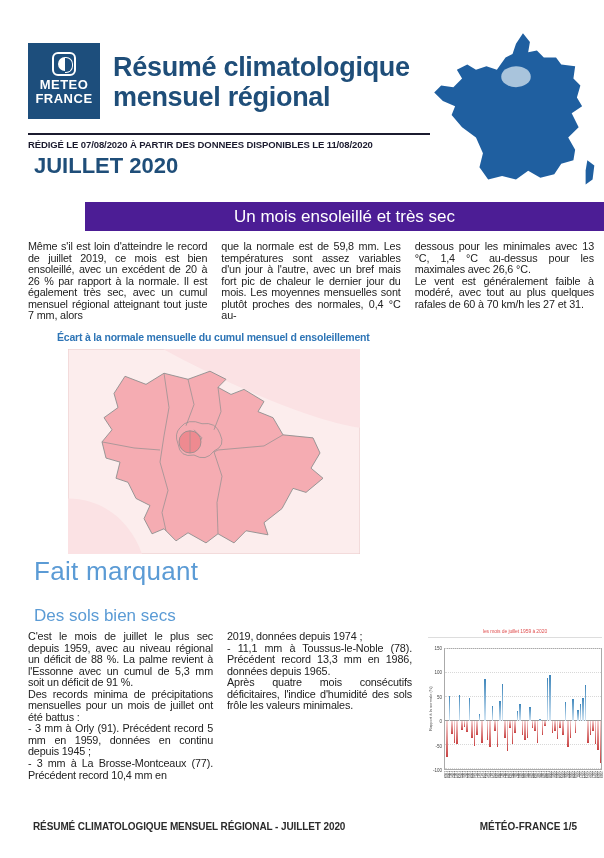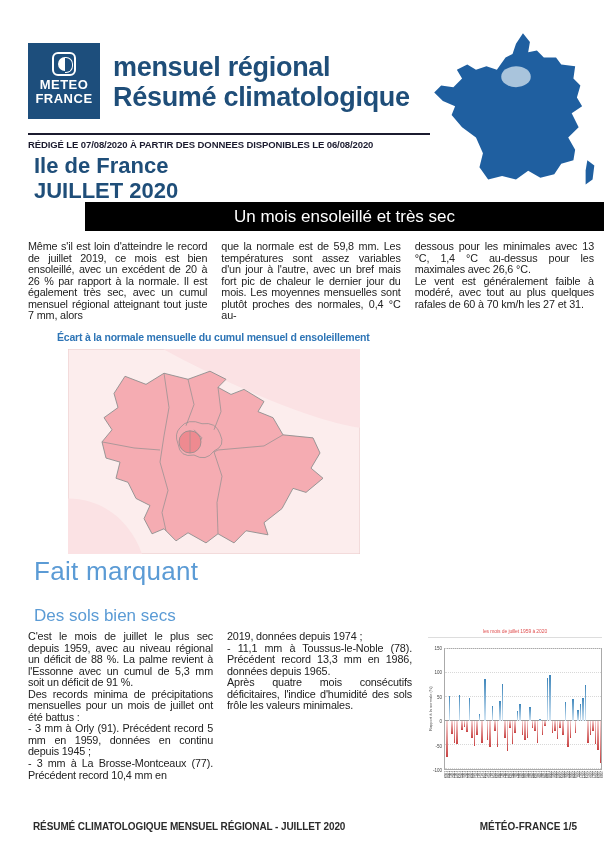--- a/index.html
+++ b/index.html
@@ -12,21 +12,21 @@
   .logo-icon::before { content:""; position:absolute; left:4px; top:3px; width:7px; height:14px; background:#fff; border-radius:7px 0 0 7px; }
   .logo-icon::after { content:""; position:absolute; left:11px; top:3px; width:7px; height:14px; border:1px solid #fff; border-left:none; border-radius:0 7px 7px 0; }
   .logo-text { font-weight:bold; font-size:13px; line-height:1.1; letter-spacing:.5px; }
   .main-title { position:absolute; left:113px; top:52px; font-size:27px; font-weight:bold; color:#1f4e79; line-height:1.12; letter-spacing:-.3px; }
   .header-rule { position:absolute; left:28px; top:133px; width:402px; height:2px; background:#1b1b2f; }
   .redige { position:absolute; left:28px; top:139px; font-size:9.5px; font-weight:bold; color:#1b1b2f; letter-spacing:-.1px; }
   .france-map { position:absolute; left:428px; top:28px; width:176px; height:174px; }
 
   .region-title { position:absolute; left:34px; top:153px; font-size:22px; font-weight:bold; color:#1f4e79; line-height:1.15; }
 
-  .banner { position:absolute; left:85px; top:202px; width:519px; height:29px; background:#000000; color:#fff; font-size:17px; text-align:center; line-height:29px; }
+  .banner { position:absolute; left:85px; top:202px; width:519px; height:29px; background:#4c1d95; color:#fff; font-size:17px; text-align:center; line-height:29px; }
 
   
   .intro { position:absolute; left:28px; top:241px; width:566px; display:grid; grid-template-columns:1fr 1fr 1fr; column-gap:14px; }
   .body-text { font-size:10.8px; line-height:1.07; color:#222; text-align:justify; white-space:pre-line; letter-spacing:-.15px; }
 
   .map-caption { position:absolute; left:57px; top:331px; font-size:10.5px; font-weight:bold; color:#2e75b6; letter-spacing:-.2px; }
   .idf-map { position:absolute; left:68px; top:349px; width:292px; height:205px; }
 
   
   .fm-title { position:absolute; left:34px; top:556px; font-size:26px; color:#5b9bd5; letter-spacing:.3px; }
@@ -60,35 +60,34 @@
 
 <div class="page">
 
   <div class="logo">
     <div class="logo-icon"></div>
     <div class="logo-text">METEO</div>
     <div class="logo-text">FRANCE</div>
   </div>
 
   <div class="main-title">
+    <div>Résumé climatologique</div>
     <div>mensuel régional</div>
-    <div>Résumé climatologique</div>
   </div>
 
   <svg class="france-map" viewBox="0 0 100 100" preserveAspectRatio="xMidYMid meet">
     <path fill="#1f5fa0" d="M54 3 L58 8 57 14 62 13 66 17 73 17 76 21 84 22 83 29 87 33 85 40 88 45 82 49 86 57 80 63 84 70 83 76 76 78 72 84 64 86 57 82 50 87 42 85 34 87 29 80 31 72 27 63 19 57 13 50 15 45 8 42 3 37 7 33 14 34 19 29 16 24 22 21 27 24 33 22 39 24 44 17 48 15 50 9 Z"></path>
     <path fill="#1f5fa0" d="M91 76 L95 79 94 87 90 90 90 82 Z"></path>
     <ellipse cx="50" cy="28" rx="8.5" ry="6" fill="#a9c4dc"></ellipse>
   </svg>
 
   <div class="header-rule"></div>
-  <div class="redige">RÉDIGÉ LE 07/08/2020 À PARTIR DES DONNEES DISPONIBLES LE 06/08/2020</div>
+  <div class="redige">RÉDIGÉ LE 07/08/2020 À PARTIR DES DONNEES DISPONIBLES LE 11/08/2020</div>
 
   <div class="region-title">
-    <div>Ile de France</div>
     <div>JUILLET 2020</div>
   </div>
 
   <div class="banner">Un mois ensoleillé et très sec</div>
 
   <div class="intro">
     <div class="body-text">Même s'il est loin d'atteindre le record de juillet 2019, ce mois est bien ensoleillé, avec un excédent de 20 à 26 % par rapport à la normale. Il est également très sec, avec un cumul mensuel régional atteignant tout juste 7 mm, alors</div>
     <div class="body-text">que la normale est de 59,8 mm. Les températures sont assez variables d'un jour à l'autre, avec un bref mais fort pic de chaleur le dernier jour du mois. Les moyennes mensuelles sont plutôt proches des normales, 0,4 °C au-</div>
     <div class="body-text">dessous pour les minimales avec 13 °C, 1,4 °C au-dessus pour les maximales avec 26,6 °C.
 Le vent est généralement faible à modéré, avec tout au plus quelques rafales de 60 à 70 km/h les 27 et 31.</div>

